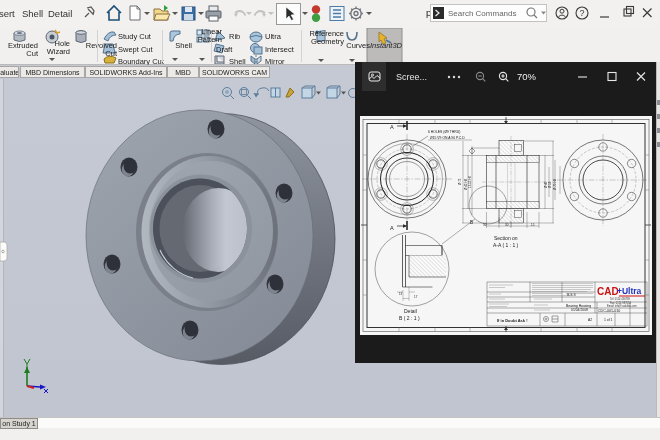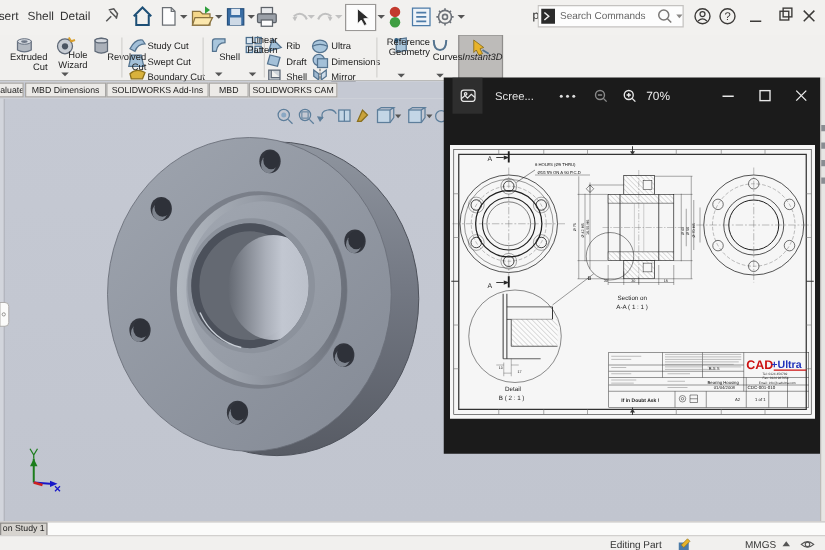--- a/index.html
+++ b/index.html
@@ -213,24 +213,24 @@
     <div class="rlabel" style="left:63px; top:14px; width:38px;margin-left:16px;">Revolved<br>Cut</div>
     <div class="rsmall" style="left:118px; top:4px;">Study Cut</div>
     <div class="rsmall" style="left:118px; top:17px;">Swept Cut</div>
     <div class="rsmall" style="left:118px; top:29px;">Boundary Cut</div>
     <div class="sep" style="left:97px;"></div>
       <div class="sep" style="left:162px;"></div>
       <div class="sep" style="left:211px;"></div>
     <div class="rlabel" style="left:158px; top:14px; width:34px;">Shell</div>
     <div class="rlabel" style="left:184px; top:0; width:38px;">Linear<br>Pattern</div>
     <div class="rsmall" style="left:229px; top:4px;">Rib</div>
-    <div class="rsmall" style="left:229px; top:17px;">Draft</div>
+    <div class="rsmall" style="left:216px; top:17px;">Draft</div>
     <div class="rsmall" style="left:229px; top:29px;">Shell</div>
     <div class="rsmall" style="left:265px; top:4px;">Ultra</div>
-    <div class="rsmall" style="left:265px; top:17px;">Dimensions</div>
+    <div class="rsmall" style="left:265px; top:17px;">Intersect</div>
     <div class="rsmall" style="left:265px; top:29px;text-decoration:underline;">Mirror</div>
     <div class="sep" style="left:301px;"></div>
     <div class="rlabel" style="left:300px; top:2px; width:44px;">Reference<br>Geometry</div>
     <div class="rlabel" style="left:334px; top:14px; width:36px;">Curves</div>
     <div class="rlabel" style="left:367px; top:14px; width:35px;font-style:italic;">Instant3D</div>
     <div class="caret" style="left:49px; top:30px;"></div>
     <div class="caret" style="left:172px; top:30px;"></div>
     <div class="caret" style="left:199px; top:30px;"></div>
     <div class="caret" style="left:318px; top:31px;"></div>
     <div class="caret" style="left:349px; top:31px;"></div>
@@ -578,27 +578,14 @@
       <rect x="1" y="52" width="3" height="5"></rect>
       <rect x="1" y="66" width="3" height="5"></rect>
       <rect x="1" y="80" width="3" height="5"></rect>
     </g>
   </svg>
 
   <div id="motionbar">
       <div id="mtab">on Study 1</div>
     </div>
 
-  <div id="statusbar">
-    <div class="abs" style="left:488px; top:2px;">Editing Part</div>
-    <svg class="abs" style="left:542px; top:1px;" width="12" height="11" viewBox="0 0 12 11">
-      <rect x="1" y="4" width="8" height="6" fill="#4c7ba8"></rect>
-      <path d="M3 6 l5 -5 l2 2 l-5 5 Z" fill="#e8b32a" stroke="#8a6f1d" stroke-width="0.5"></path>
-    </svg>
-    <div class="abs" style="left:596px; top:2px;">MMGS</div>
-    <div class="abs" style="left:626px; top:4px; width:0; height:0; border-left:3px solid transparent; border-right:3px solid transparent; border-bottom:4px solid #555;"></div>
-    <svg class="abs" style="left:640px; top:2px;" width="12" height="9" viewBox="0 0 12 9">
-      <path d="M1 4.5 Q6 0 11 4.5 Q6 9 1 4.5 Z" fill="none" stroke="#555" stroke-width="0.9"></path>
-      <circle cx="6" cy="4.5" r="1.8" fill="none" stroke="#555" stroke-width="0.9"></circle>
-    </svg>
-  </div>
 
 </div>
 
 </body></html>

